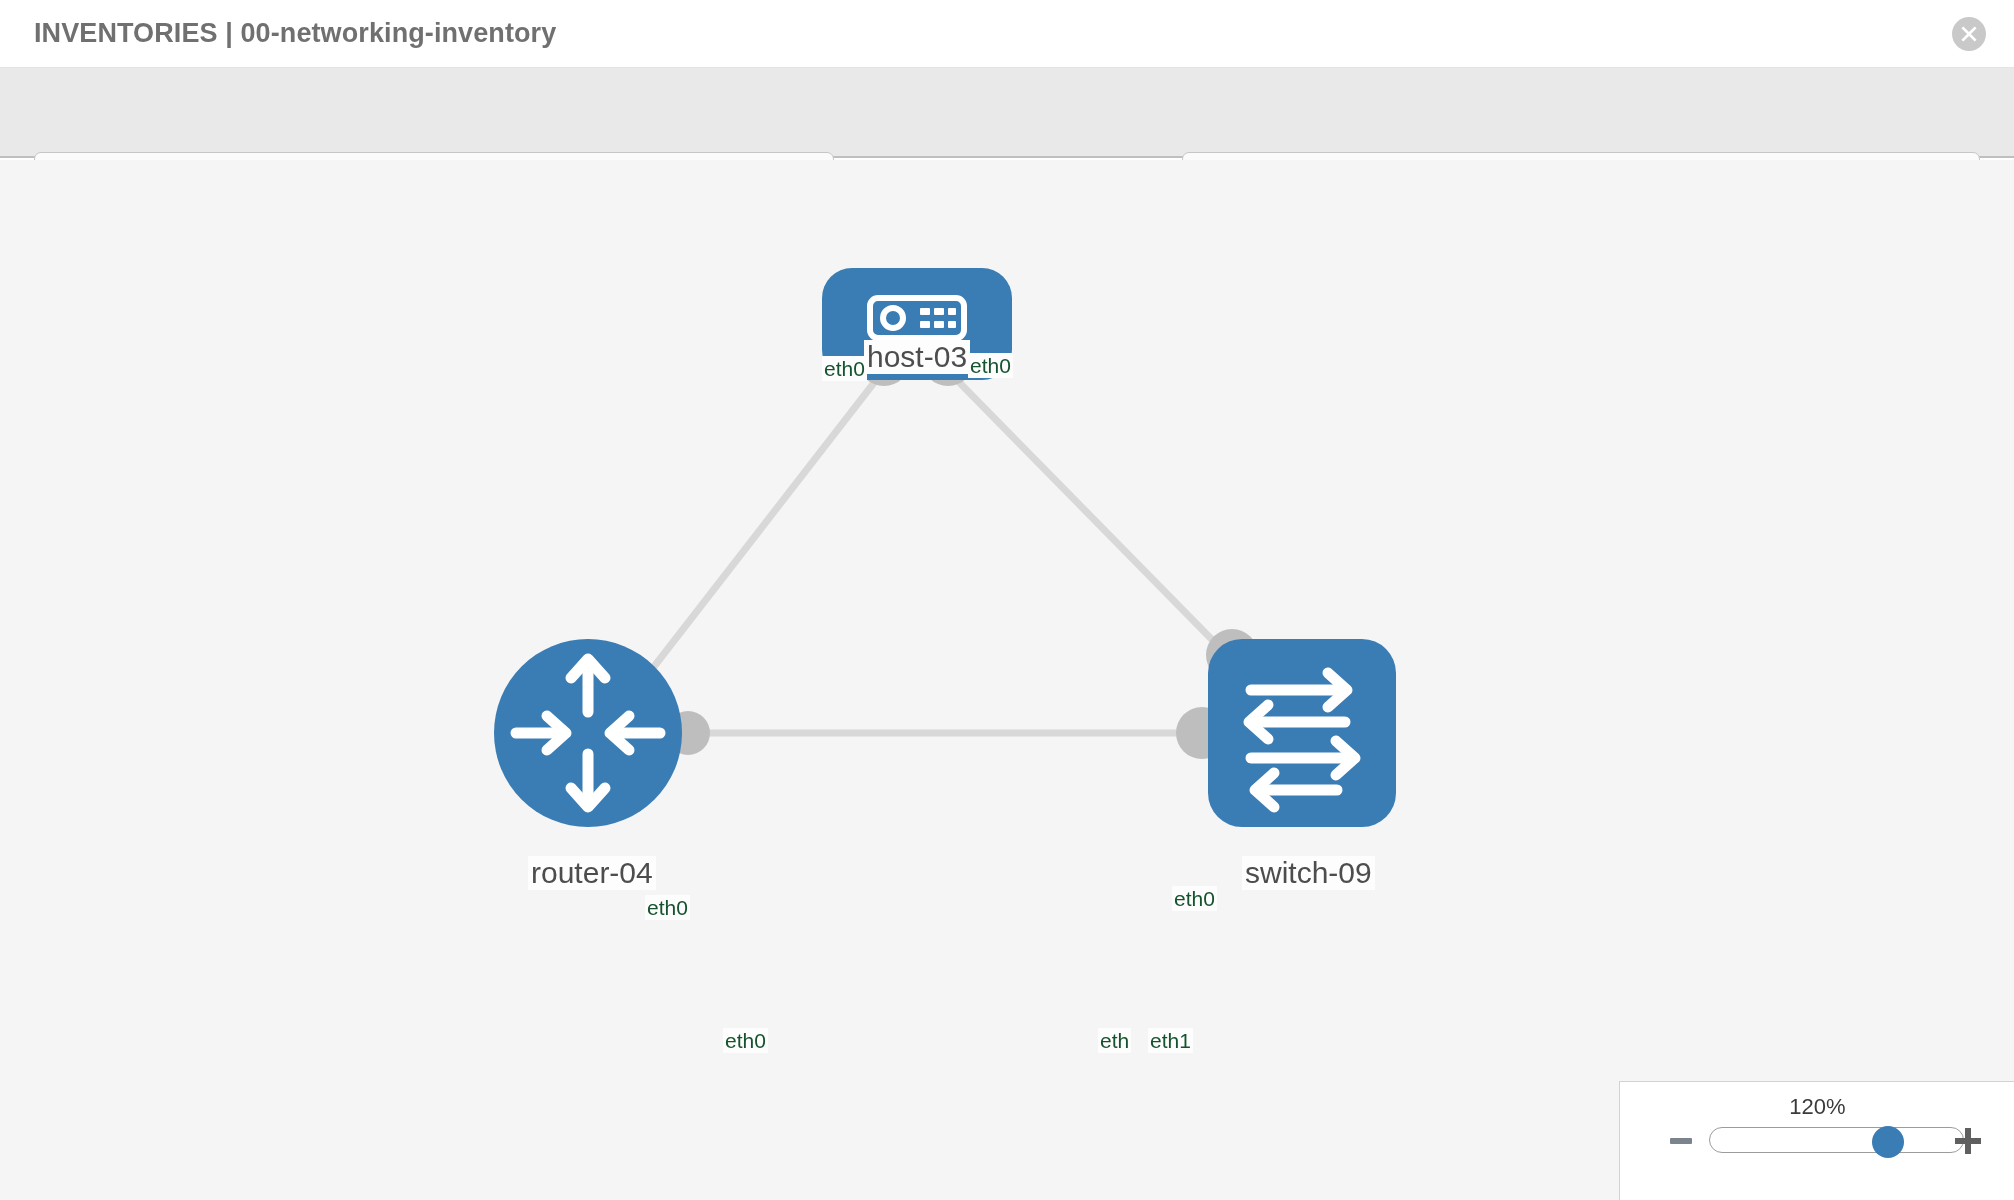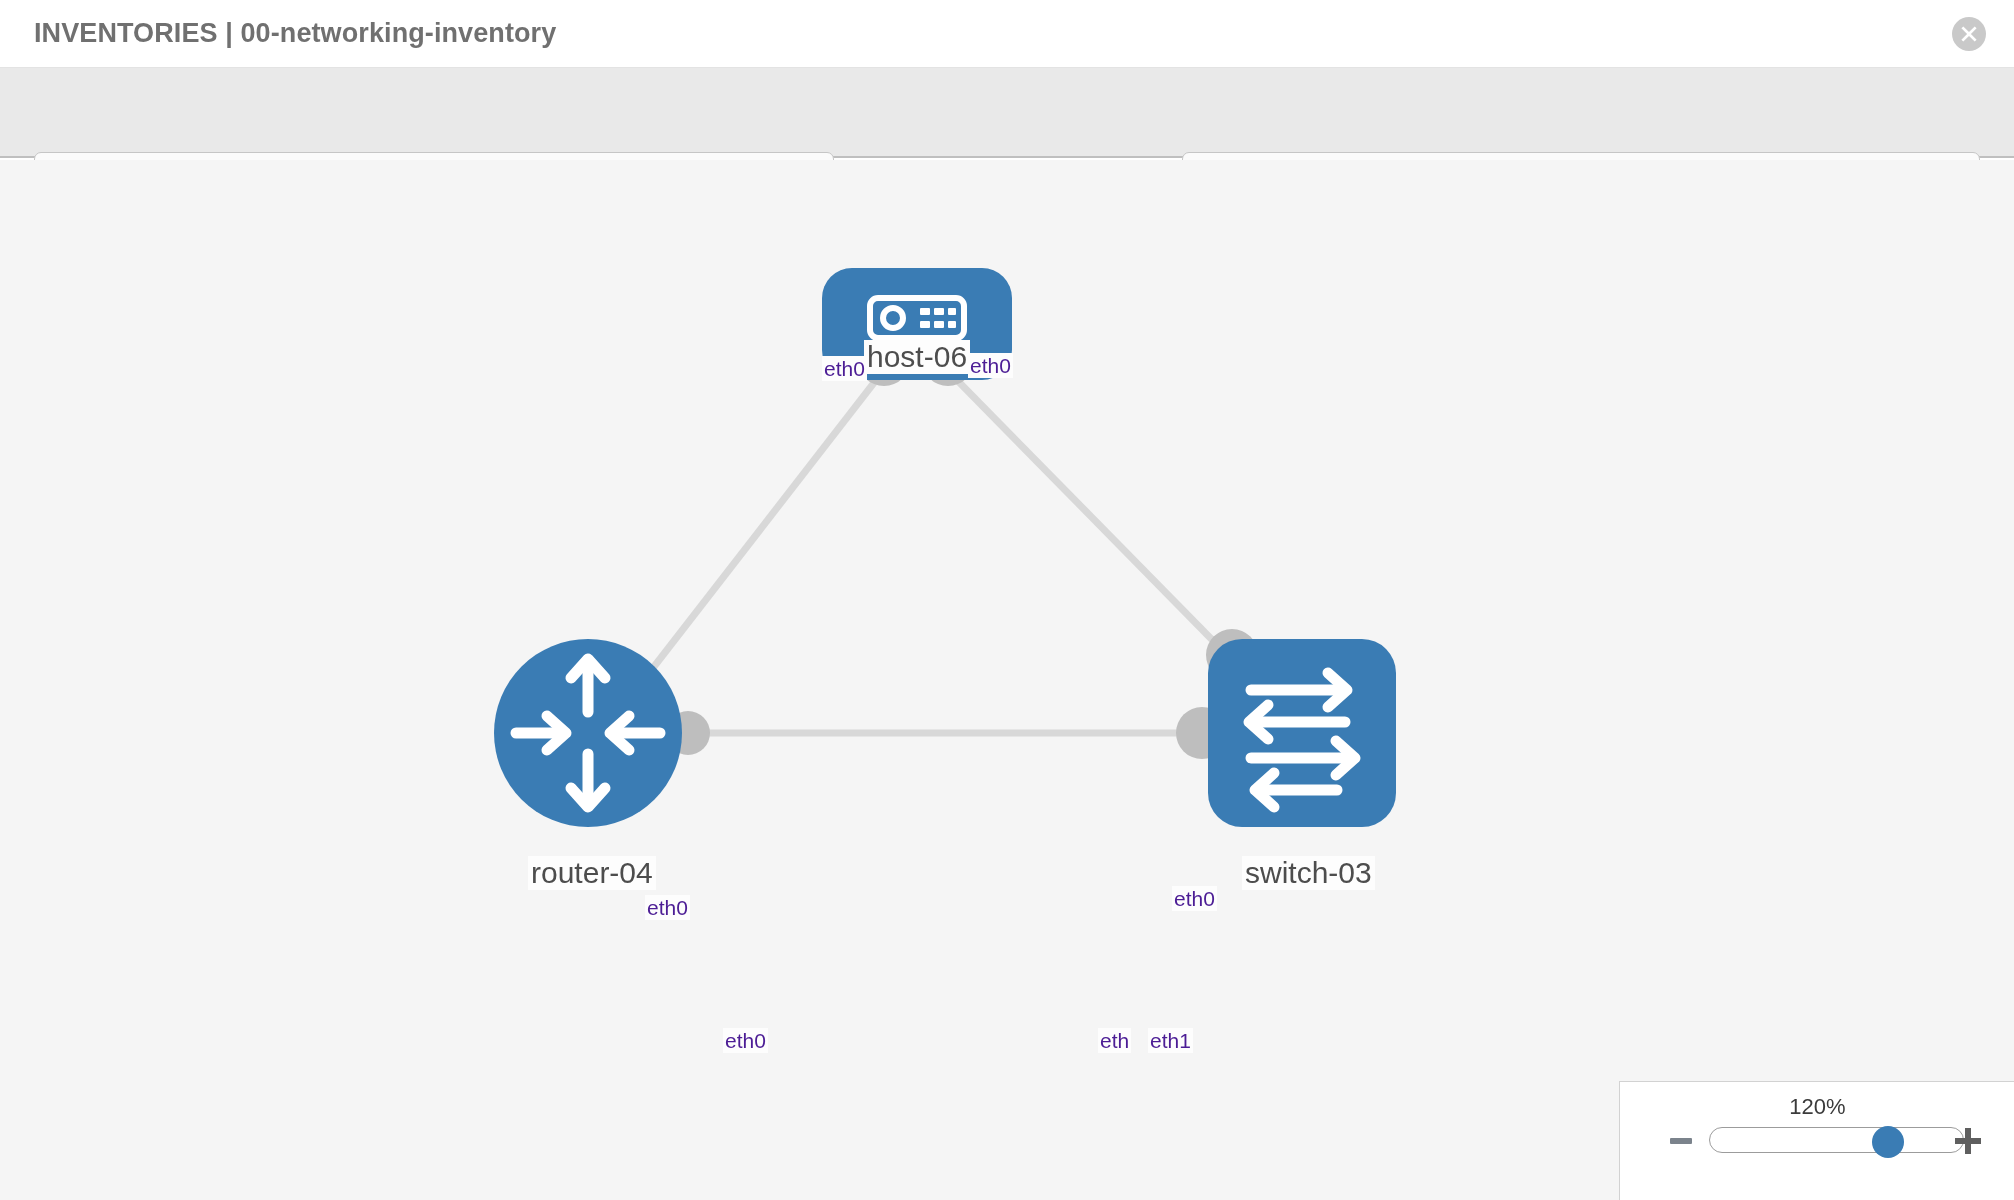--- a/index.html
+++ b/index.html
@@ -146,21 +146,21 @@
     white-space: nowrap;
     line-height: 1.05;
   }
   .node-label.big {
     font-size: 30px;
     padding: 1px 3px;
   }
   .iface-label {
     position: absolute;
     background: #fdfdfd;
-    color: #4c1d95;
+    color: #14532d;
     font-size: 21px;
     white-space: nowrap;
     padding: 1px 2px;
     line-height: 1.1;
   }
 
   
   .zoom-panel {
     position: absolute;
     left: 1619px;
@@ -339,25 +339,25 @@
 
           <path d="M1251 598 L1353 598"></path>
           <path d="M1336 581 L1355 598 L1336 615"></path>
 
           <path d="M1337 630 L1257 630"></path>
           <path d="M1274 613 L1255 630 L1274 647"></path>
         </g>
       </g>
     </svg>
 
-    <div class="node-label big" style="left:864px; top:180px;">host-06</div>
+    <div class="node-label big" style="left:864px; top:180px;">host-03</div>
 
     <div class="node-label big" style="left:528px; top:696px;">router-04</div>
 
-    <div class="node-label big" style="left:1242px; top:696px;">switch-03</div>
+    <div class="node-label big" style="left:1242px; top:696px;">switch-09</div>
 
     <div class="iface-label" style="left:822px; top:196px;">eth0</div>
 
     <div class="iface-label" style="left:968px; top:193px;">eth0</div>
 
     <div class="iface-label" style="left:645px; top:735px;">eth0</div>
 
     <div class="iface-label" style="left:1172px; top:726px;">eth0</div>
 
     <div class="iface-label" style="left:723px; top:868px;">eth0</div>

